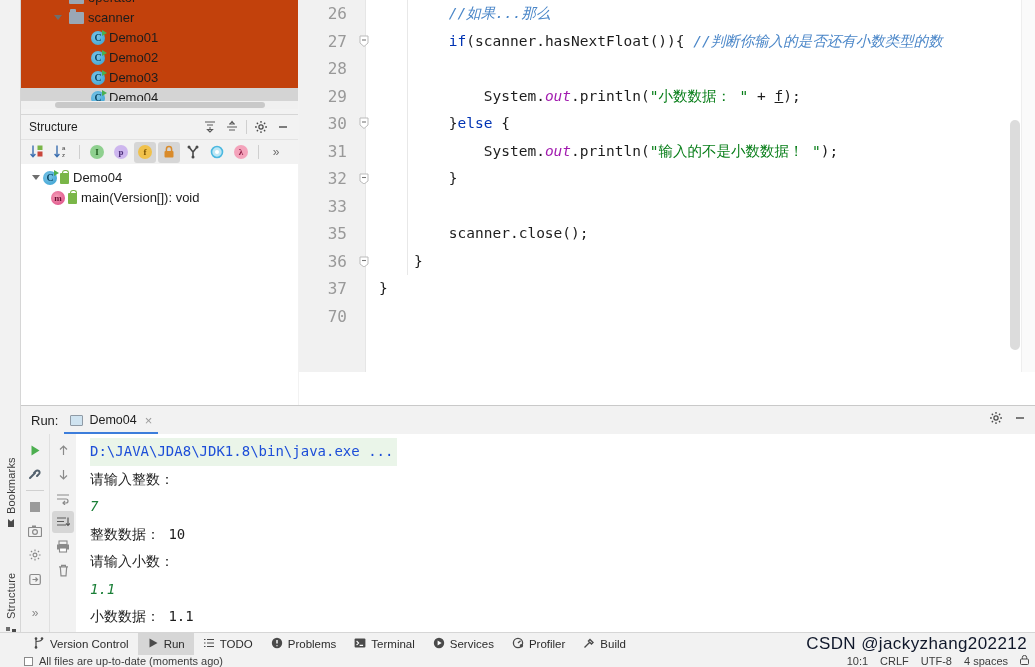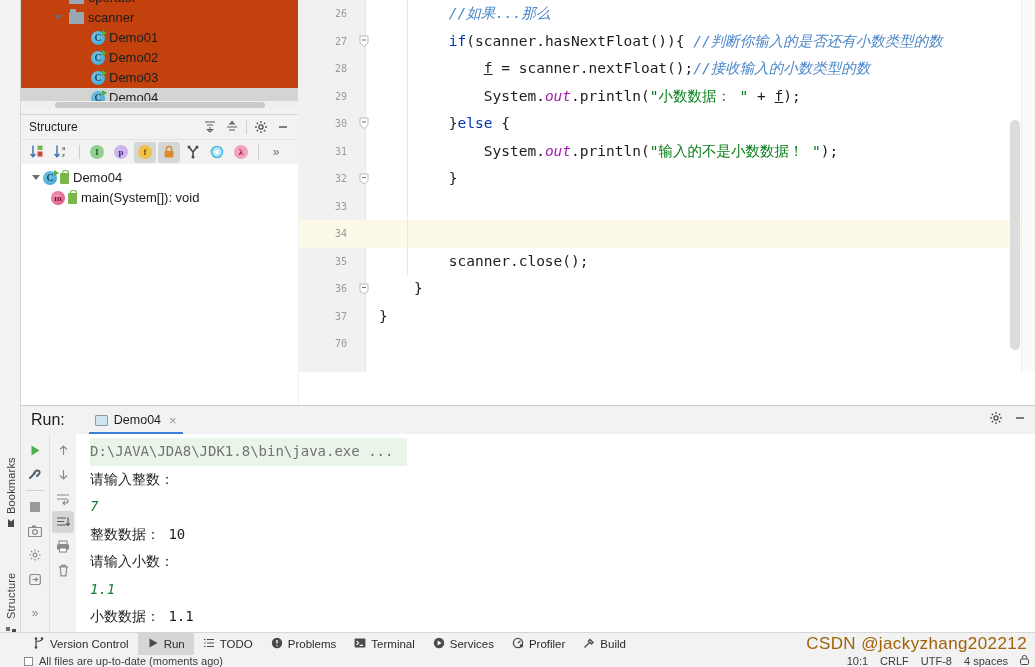--- a/index.html
+++ b/index.html
@@ -136,21 +136,21 @@
   }
   .code-area { position:absolute; left:0; top:0; right:0; bottom:0; }
   .crow {
     position:relative; height:27.5px; line-height:27.5px;
     font-family:"DejaVu Sans Mono", monospace; font-size:14.5px;
     white-space:pre; color:#1d1d1d;
   }
   .crow.caret { background:#fdf9e8; }
   .lnum {
     position:absolute; left:0; top:0; width:48px; text-align:right;
-    color:#999999; font-family:"DejaVu Sans Mono", monospace; font-size:10px;
+    color:#999999; font-family:"DejaVu Sans Mono", monospace; font-size:16px;
   }
   .code { position:absolute; left:80px; top:0; }
   .kw { color:#0033b3; }
   .str { color:#067d17; }
   .cmt { color:#4a86c8; font-style:italic; }
   .fld { color:#a21caf; font-style:italic; }
   .var-u { text-decoration:underline; }
   .fmark {
     position:absolute; left:59px; width:14px; height:14px; top:7px;
   }
@@ -173,21 +173,21 @@
 
   
   .run-window {
     position:absolute; left:21px; top:405px; width:1014px; height:227px;
     background:#ffffff; border-top:1px solid #c9c9c9;
   }
   .run-header {
     height:28px; background:#f2f2f2; display:flex; align-items:center;
     padding-left:10px; position:relative;
   }
-  .run-label { font-size:16px; color:#1d1d1d; margin-right:24px; }
+  .run-label { font-size:13px; color:#1d1d1d; margin-right:6px; }
   .run-tab {
     display:flex; align-items:center; gap:6px; height:28px;
     padding:0 6px; position:relative; font-size:12.5px; color:#1d1d1d;
   }
   .run-tab::after{
     content:""; position:absolute; left:0; right:0; bottom:0; height:2px;
     background:#3c7ddb;
   }
   .run-tab-icon {
     width:13px;height:11px;border:1.5px solid #8f9aa5;border-radius:1px;
@@ -206,37 +206,37 @@
     align-items:center; padding-top:5px; gap:2px; border-left:1px solid #e0e0e0;
   }
   .sbtn { width:22px;height:22px;display:flex;align-items:center;justify-content:center;border-radius:3px; }
   .sbtn.on { background:#d6d6d6; }
   .sdiv { width:18px;height:1px;background:#d0d0d0;margin:3px 0; }
   .console {
     flex:1; background:#ffffff; padding:4px 0 0 14px; overflow:hidden;
     font-family:"DejaVu Sans Mono", monospace; font-size:14px;
   }
   .cline { height:27.5px; line-height:27.5px; white-space:pre; color:#1d1d1d; }
-  .cline.cmdline { color:#737373; background:#eaf5e9; display:inline-block; padding-right:14px;}
+  .cline.cmdline { color:#1d4ed8; background:#eaf5e9; display:inline-block; padding-right:4px;}
   .cline.userin { color:#1a7f37; font-style:italic; }
 
   
   .bottombar {
     position:absolute; left:0; top:632px; width:1035px; height:23px;
     background:#f2f2f2; border-top:1px solid #d6d6d6;
     display:flex; align-items:center; padding-left:24px; gap:0;
   }
   .bb-item {
     display:flex; align-items:center; gap:5px; height:23px;
     padding:0 9px; font-size:11.5px; color:#2b2b2b;
   }
   .bb-item.active { background:#d6d6d6; }
   .watermark {
     position:absolute; right:8px; top:634px;
-    font-size:17px; color:#a16207; letter-spacing:.4px;
+    font-size:17px; color:#0f172a; letter-spacing:.4px;
     font-family:"Liberation Sans", sans-serif;
   }
   
   .statusbar {
     position:absolute; left:0; top:655px; width:1035px; height:12px;
     background:#f2f2f2; display:flex; align-items:center;
     font-size:11px; color:#3c3c3c; padding-left:24px; overflow:hidden;
   }
   .sb-right {
     position:absolute; right:6px; top:0; height:12px;
@@ -390,47 +390,46 @@
     <div class="st-body">
       <div class="st-row" style="padding-left:8px;">
         <span class="chev"></span>
         <span class="cls-icon">C</span>
         <span class="lock-ic"></span>
         <span class="tree-label">Demo04</span>
       </div>
       <div class="st-row" style="padding-left:30px;">
         <span class="m-icon">m</span>
         <span class="lock-ic"></span>
-        <span class="tree-label">main(System[]): void</span>
+        <span class="tree-label">main(Version[]): void</span>
       </div>
     </div>
   </div>
 
   <div class="editor">
     <div class="gutter"></div>
     <div class="fold-col"></div>
     <div class="code-area" id="code-area">
         <div class="crow"><span class="lnum">26</span><span class="code"><span>        </span><span class="cmt">//如果...那么</span></span></div>
         <div class="crow"><span class="lnum">27</span><span class="fmark"><svg width="12" height="12" viewBox="0 0 12 12">
               <path d="M2 1h8v7L6 11.5 2 8z" fill="#fff" stroke="#bbb" stroke-width="1"></path>
               <path d="M4 5h4" stroke="#777" stroke-width="1.1"></path>
             </svg></span><span class="code"><span>        </span><span class="kw">if</span><span>(scanner.hasNextFloat()){ </span><span class="cmt">//判断你输入的是否还有小数类型的数</span></span></div>
-        <div class="crow"><span class="lnum">28</span><span class="code"><span>            </span><span class="var-u">f</span><span> = scanner.nextFloat();</span><span class="cmt">//接收输入的小数类型的数</span></span></div>
+        <div class="crow"><span class="lnum">28</span></div>
         <div class="crow"><span class="lnum">29</span><span class="code"><span>            System.</span><span class="fld">out</span><span>.println(</span><span class="str">"小数数据： "</span><span> + </span><span class="var-u">f</span><span>);</span></span></div>
         <div class="crow"><span class="lnum">30</span><span class="fmark"><svg width="12" height="12" viewBox="0 0 12 12">
               <path d="M2 1h8v7L6 11.5 2 8z" fill="#fff" stroke="#bbb" stroke-width="1"></path>
               <path d="M4 5h4" stroke="#777" stroke-width="1.1"></path>
             </svg></span><span class="code"><span>        }</span><span class="kw">else</span><span> {</span></span></div>
         <div class="crow"><span class="lnum">31</span><span class="code"><span>            System.</span><span class="fld">out</span><span>.println(</span><span class="str">"输入的不是小数数据！ "</span><span>);</span></span></div>
         <div class="crow"><span class="lnum">32</span><span class="fmark"><svg width="12" height="12" viewBox="0 0 12 12">
               <path d="M2 2h8v7L6 12 2 9z" fill="#fff" stroke="#bbb" stroke-width="1"></path>
               <path d="M4 5.5h4" stroke="#777" stroke-width="1.1"></path>
             </svg></span><span class="code"><span>        }</span></span></div>
         <div class="crow"><span class="lnum">33</span><span class="code"></span></div>
-        <div class="crow caret"><span class="lnum">34</span><span class="code"></span></div>
         <div class="crow"><span class="lnum">35</span><span class="code"><span>        scanner.close();</span></span></div>
         <div class="crow"><span class="lnum">36</span><span class="fmark"><svg width="12" height="12" viewBox="0 0 12 12">
               <path d="M2 2h8v7L6 12 2 9z" fill="#fff" stroke="#bbb" stroke-width="1"></path>
               <path d="M4 5.5h4" stroke="#777" stroke-width="1.1"></path>
             </svg></span><span class="code"><span>    }</span></span></div>
         <div class="crow"><span class="lnum">37</span><span class="code"><span>}</span></span></div>
         <div class="crow"><span class="lnum">70</span><span class="code"></span></div>
         <div class="indent-guide" style="top: 0px; height: 275px;"></div>
       </div>
     <div class="ed-right-strip"></div>

